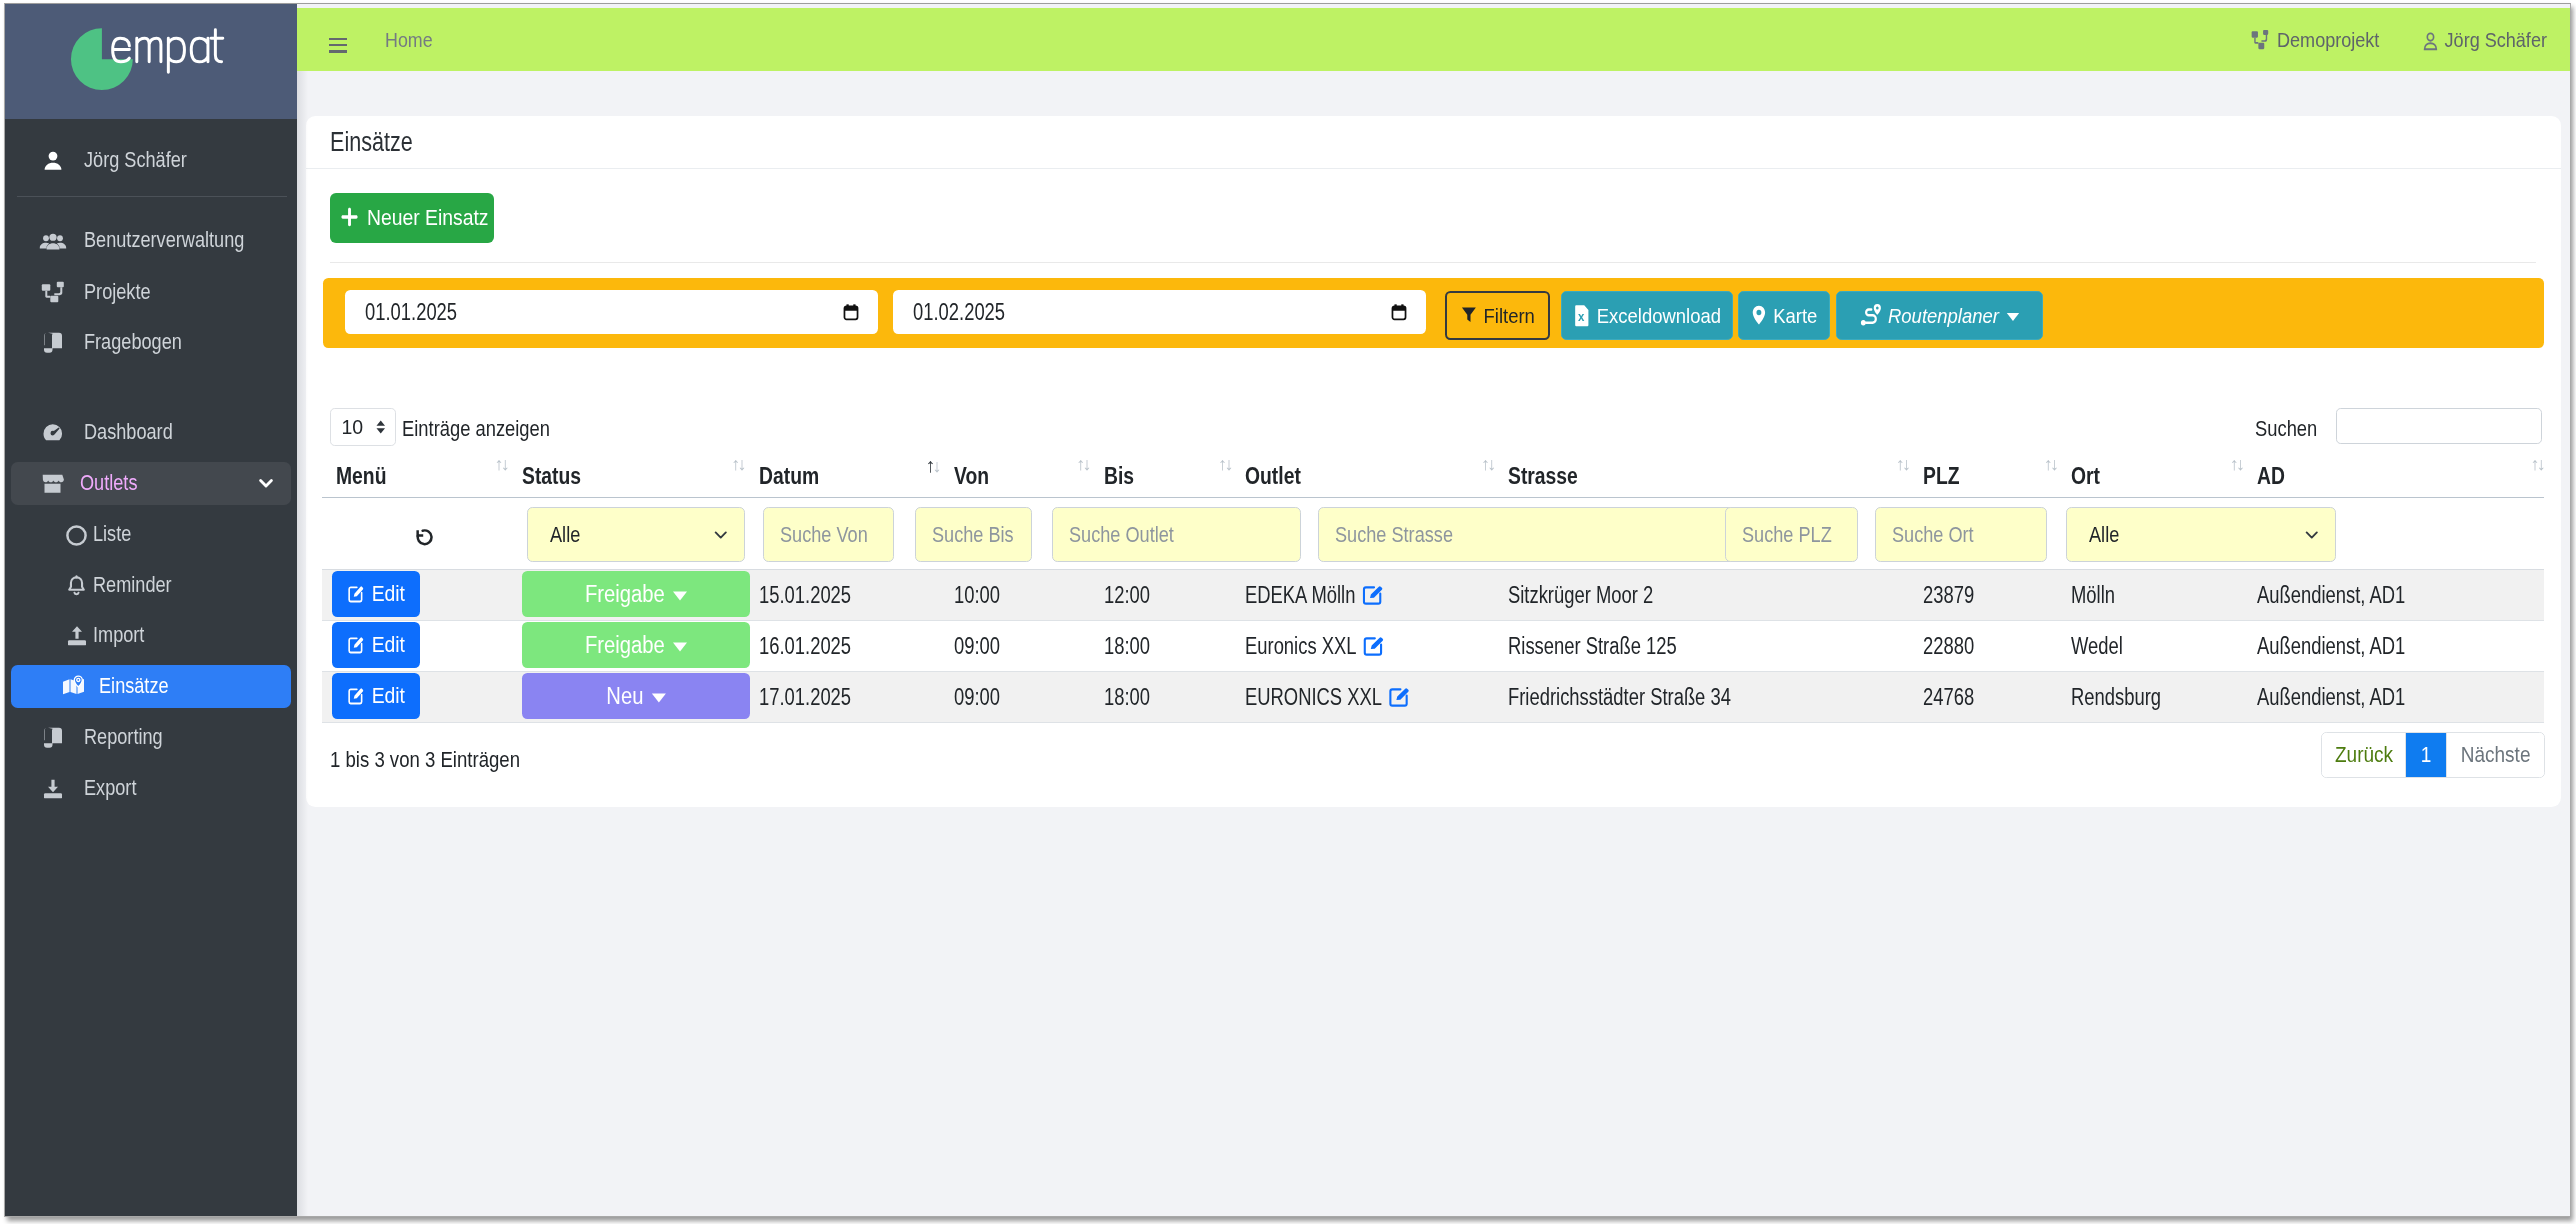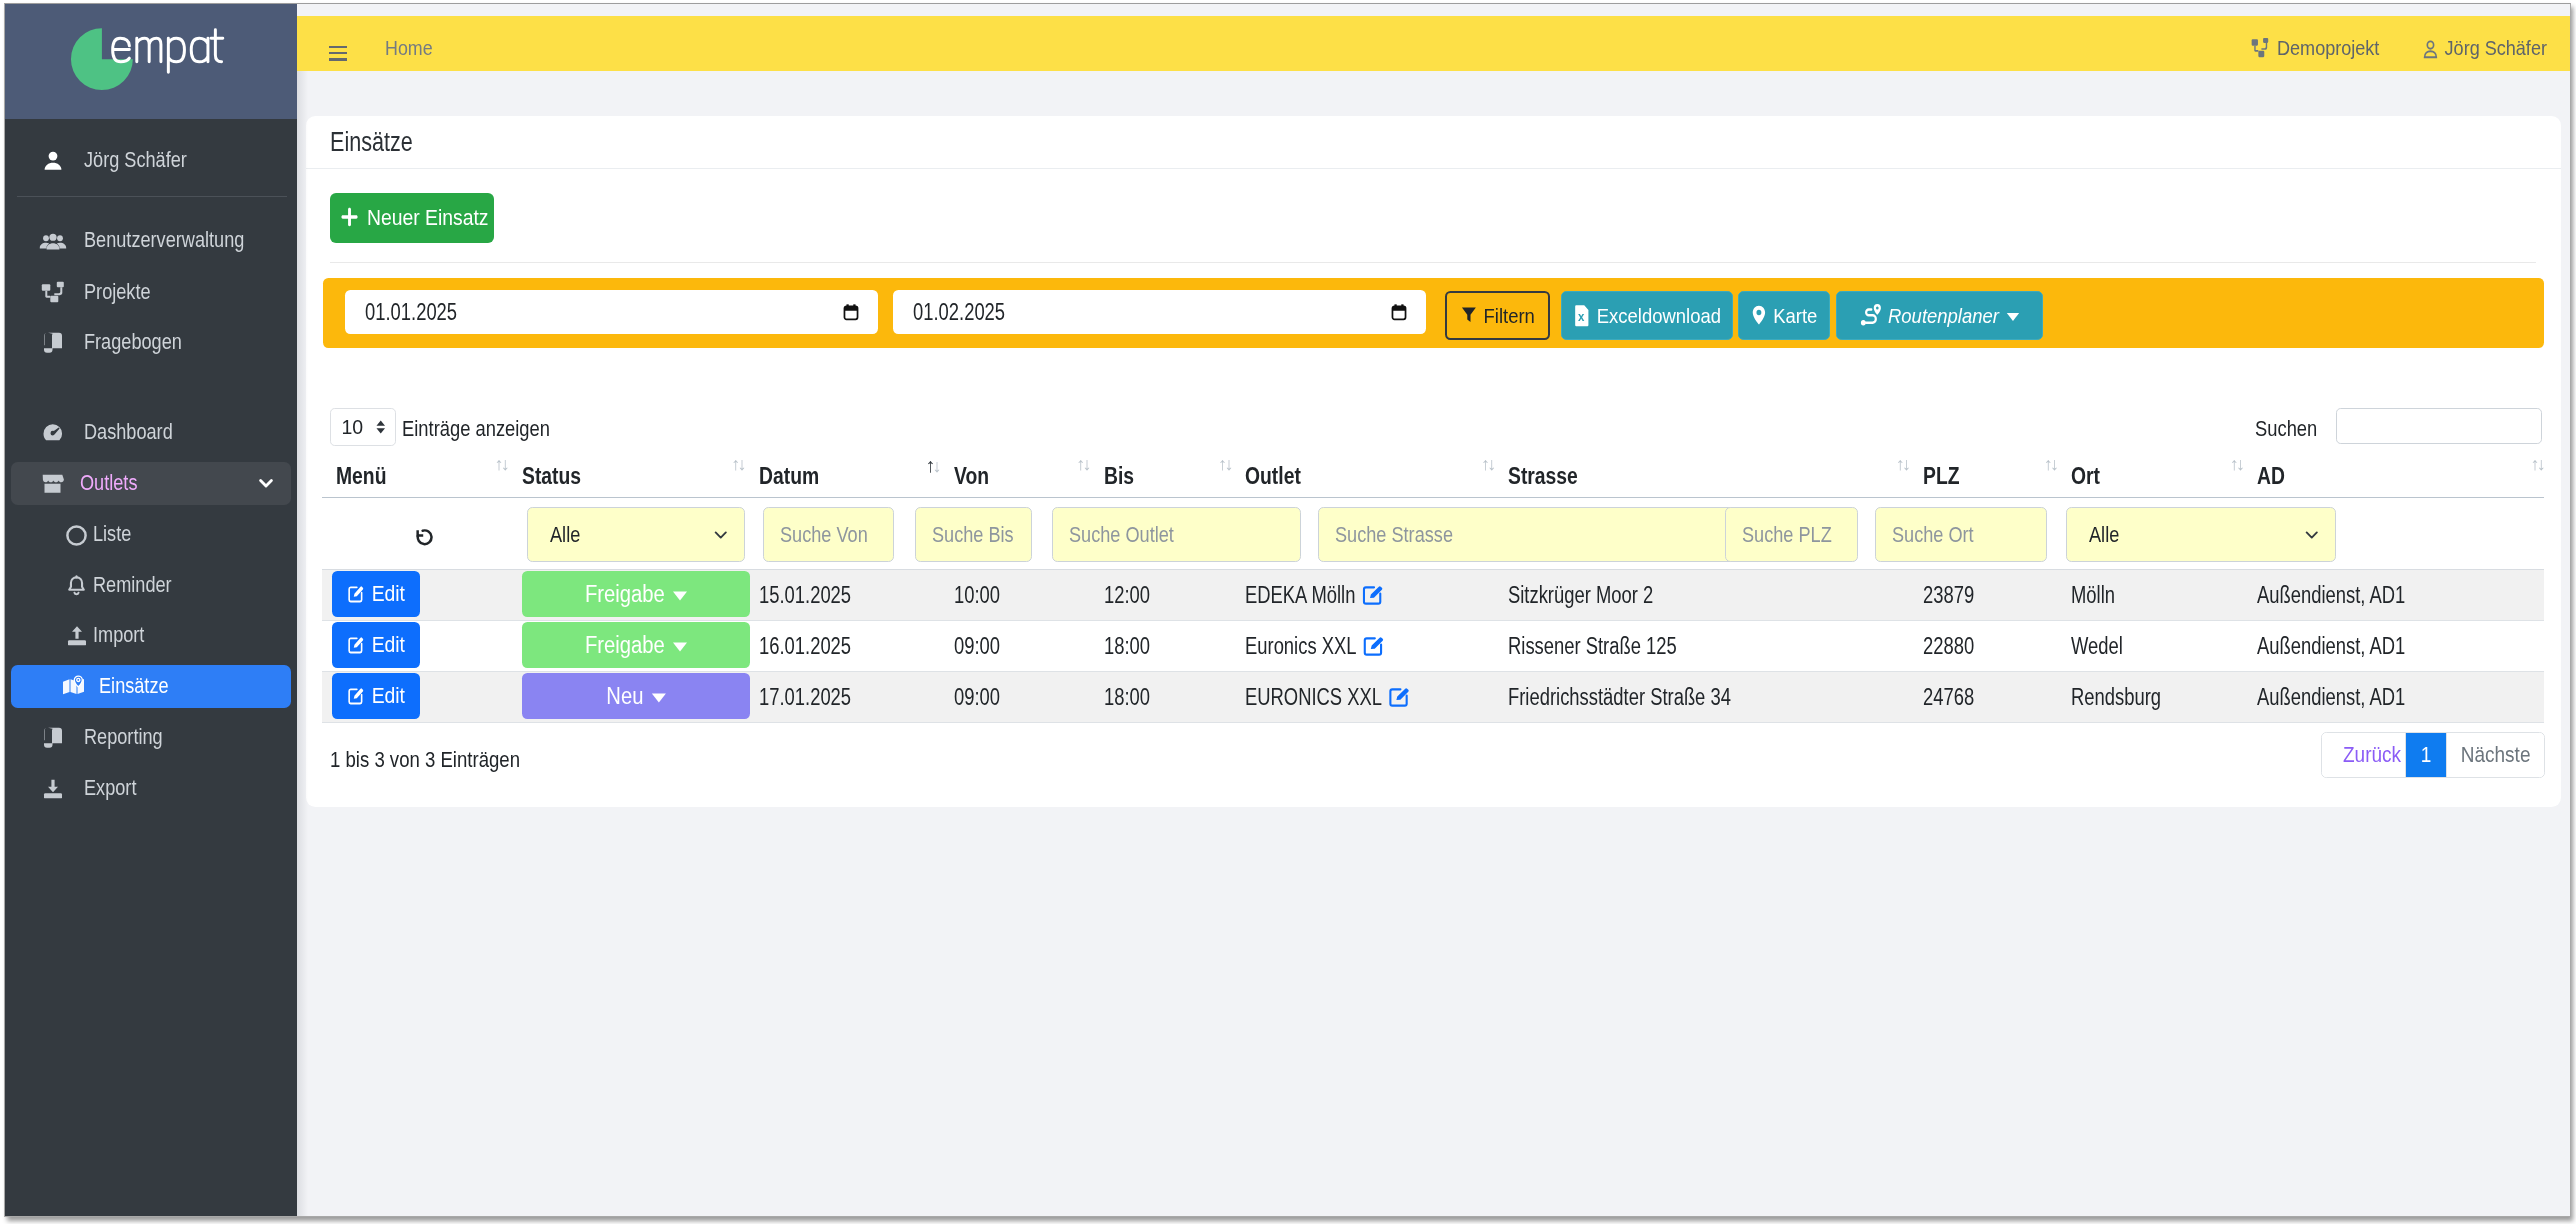--- a/index.html
+++ b/index.html
@@ -17,21 +17,21 @@
   .sbitem .ic svg { vertical-align:middle; }
   .sbitem .tx { position:absolute; left:79px; top:50%; transform:translateY(-50%) scaleX(.84); transform-origin:left center; white-space:nowrap; }
   .sbsub .ic { left:54px; }
   .sbsub .tx { left:88px; }
   .sbbox { background:#43484e; border-radius:6.7px; left:6px; width:280px; color:#f0abfc; }
   .sbbox .ic { left:23.6px; } .sbbox .tx { left:69px; }
   .sbactive { background:#2e7ef6; border-radius:6.7px; left:6px; width:280px; color:#fff; }
   .sbactive .ic { left:45px; color:#fff; } .sbactive .tx { left:88px; }
   .sbdivider { position:absolute; left:11.5px; width:270px; height:0.7px; background:#4b5158; }
   
-  .navbar { position:absolute; left:292px; top:12px; right:0; height:66px; background:#fde047; border-bottom:0.7px solid #e2e5e9; }
+  .navbar { position:absolute; left:292px; top:4px; right:0; height:66px; background:#bef264; border-bottom:0.7px solid #e2e5e9; }
   .content { position:absolute; left:292px; top:67px; right:0; bottom:0; background:#f2f3f6; }
   .content::before { content:""; position:absolute; left:0; top:0; bottom:0; width:10.8px; background:linear-gradient(to right, rgba(120,125,135,.18), rgba(120,125,135,0)); z-index:5; pointer-events:none; }
   
   .card { position:absolute; left:9.4px; top:45px; width:2255px; height:691px; background:#fff; border-radius:9.4px; }
   .cardheader { position:absolute; left:0; top:0; width:100%; height:53px; border-bottom:1.3px solid #eaedf0; }
   .cardheader span { position:absolute; left:24px; top:50%; transform:translateY(-50%) scaleX(.80); transform-origin:left center; font-size:27px; color:#2b3035; }
   .btn-green { position:absolute; left:23.6px; top:77px; width:164px; height:50px; background:#28a745; border-radius:6px;
      color:#fff; font-size:22px; }
   .hr1 { position:absolute; left:23.6px; right:25.6px; top:146px; height:0.7px; background:#e9e9e9; }
   .orangebar { position:absolute; left:17px; top:162px; width:2221px; height:70px; background:#fcb80c; border-radius:5.4px; }
@@ -62,21 +62,21 @@
   .rowline { border-bottom:0.7px solid #dee2e6; }
   .btn-edit { position:absolute; left:9.4px; top:1.3px; width:88px; height:46px; background:#0d6efd; border-radius:5.4px; color:#fff; font-size:22px; }
   .btn-status { position:absolute; left:13.5px; top:1.3px; width:228px; height:46px; border-radius:5.4px; color:#fff; font-size:23px; }
   .grn { background:#7de77e; } .ppl { background:#8a84f2; }
   .caret { display:inline-block; width:0; height:0; border-left:8px solid transparent; border-right:8px solid transparent; border-top:9.4px solid #fff; vertical-align:1.3px; margin-left:9.4px;}
   
   .foot { position:absolute; left:23.6px; top:631px; font-size:21.6px; color:#212529; transform:scaleX(.86); transform-origin:left top; }
   .pagin { position:absolute; left:2015px; top:616px; height:46px; display:flex; font-size:21.6px; border-radius:5.4px; overflow:hidden; border:0.7px solid #dee2e6; }
   .pg { height:100%; display:flex; align-items:center; justify-content:center; }
   .pg span { display:inline-block; transform:scaleX(.88); }
-  .pz { width:84px; color:#8b5cf6; border-right:0.7px solid #dee2e6; background:#fff;justify-content:flex-end; }
+  .pz { width:84px; color:#4d7c0f; border-right:0.7px solid #dee2e6; background:#fff; }
   .p1 { width:40px; background:#0f7cf0; color:#fff; }
   .pn { width:98px; color:#6c757d; border-left:0.7px solid #dee2e6; background:#fff; }
 </style>
 </head>
 <body>
 <div class="frame">
   <div class="sidebar">
     <div class="sbheader">
       <svg width="292" height="115" viewBox="0 0 434 171">
         <path d="M144 82 L144 36 A46 46 0 1 0 190 82 Z" fill="#4ec284"></path>

